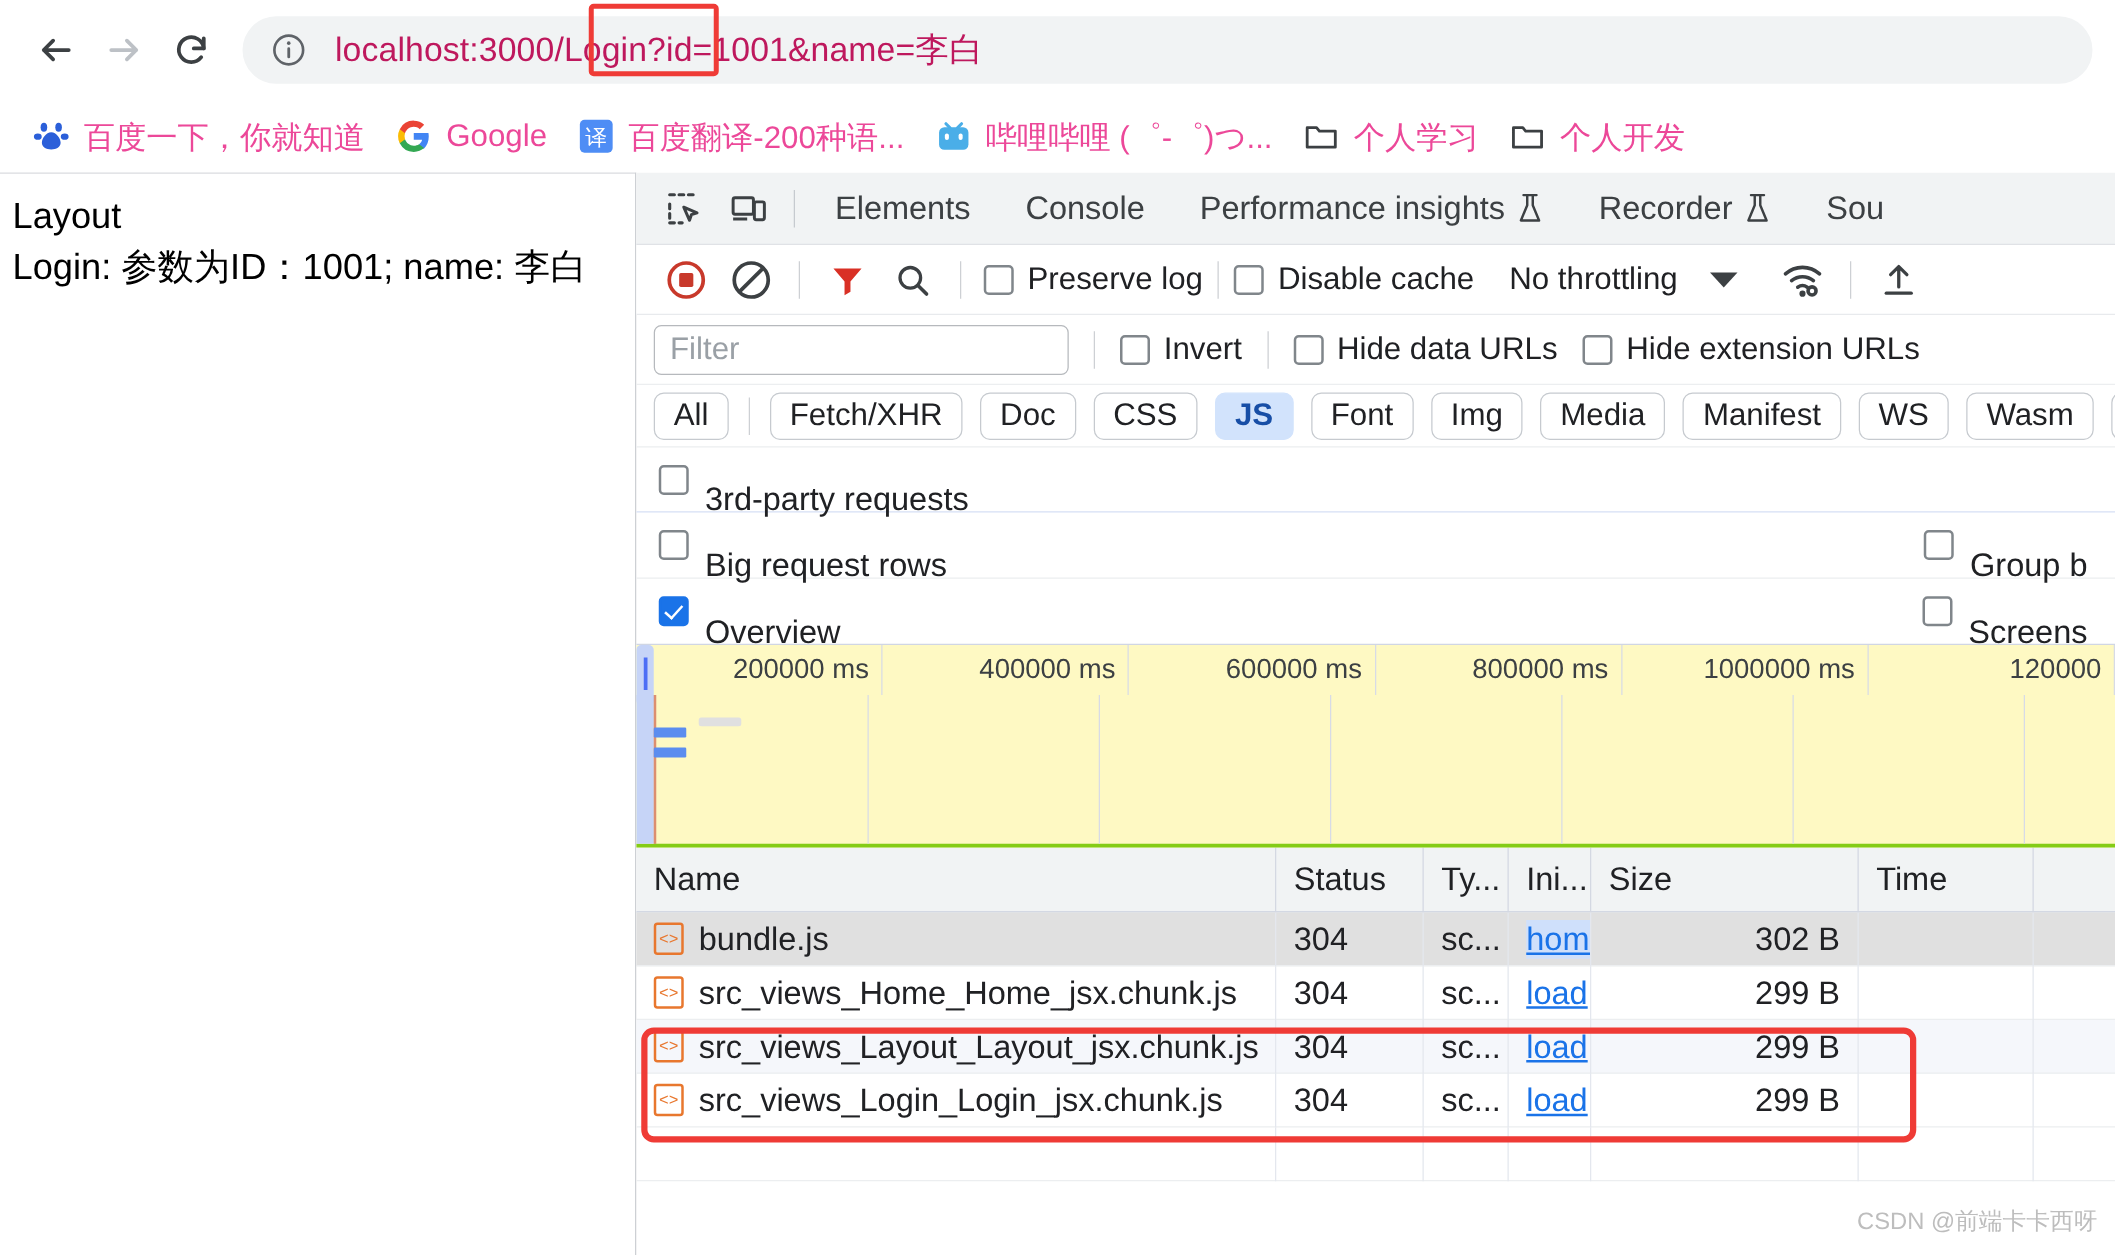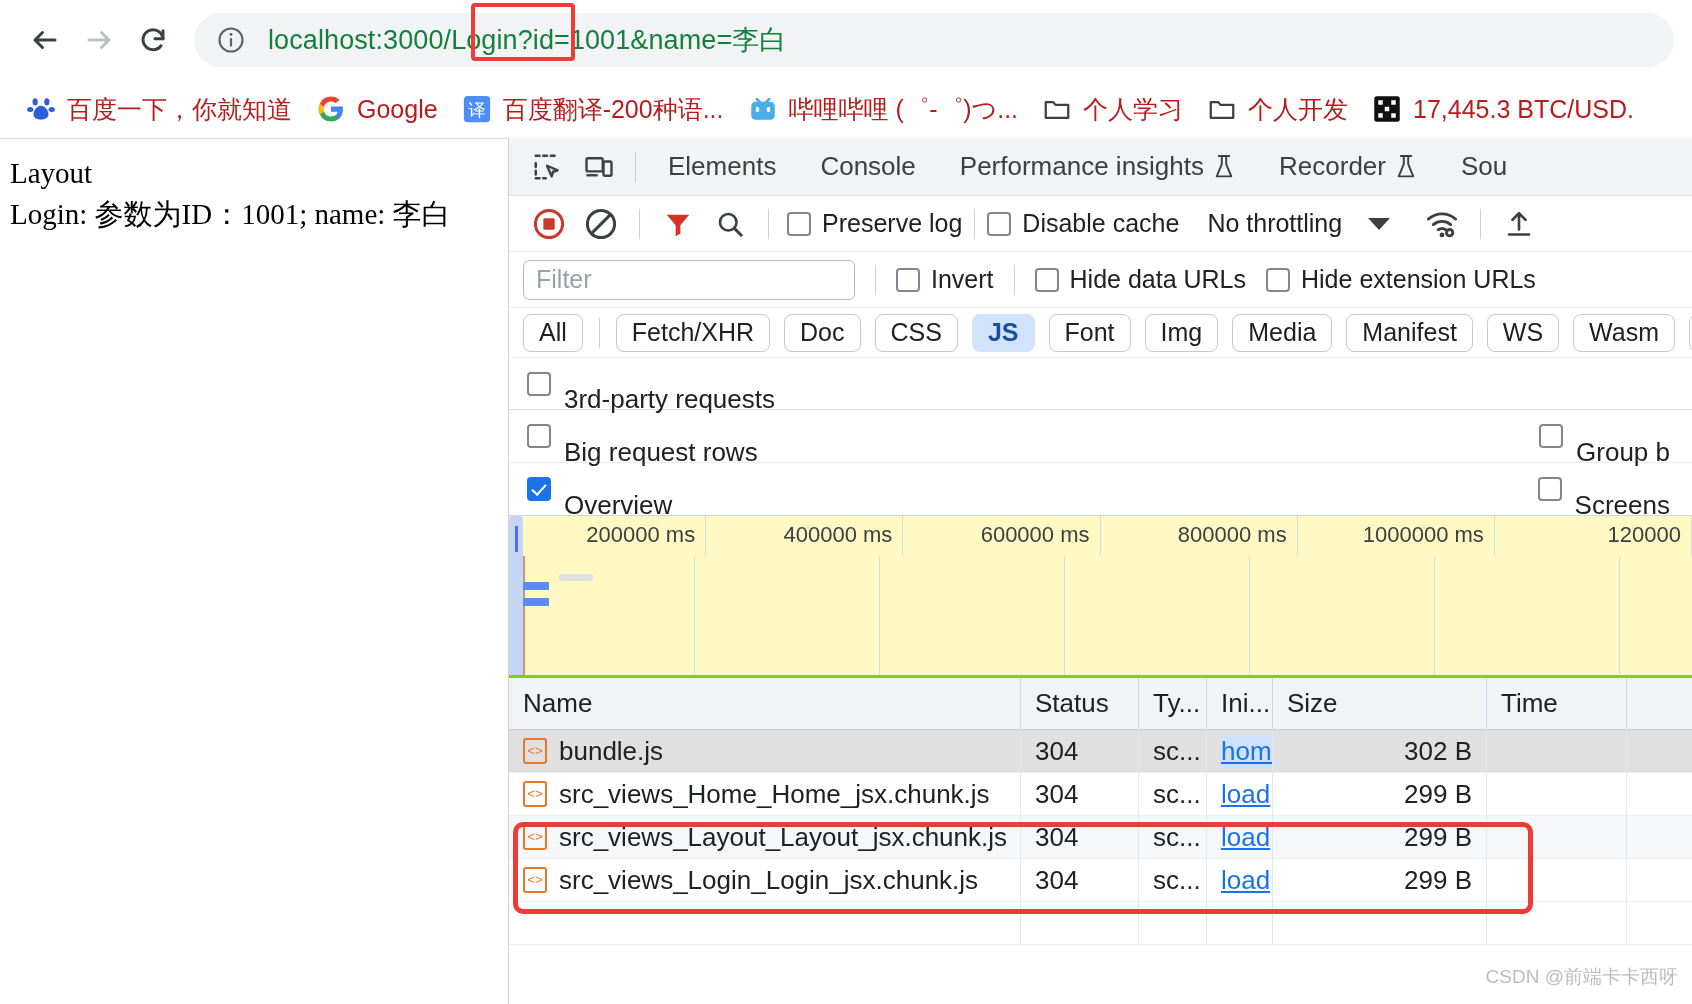--- a/index.html
+++ b/index.html
@@ -33,21 +33,21 @@
     border-radius: 27px;
     display: flex; align-items: center;
     padding: 0 22px;
     position: relative;
   }
   .info-icon {
     width: 30px; height: 30px; flex: 0 0 auto;
     margin-right: 22px;
   }
   .omnibox-url {
-    font-size: 27px; color: #15803d; letter-spacing: 0.1px;
+    font-size: 27px; color: #be185d; letter-spacing: 0.1px;
     white-space: nowrap; overflow: hidden;
   }
 
   
   .url-annot {
     position: absolute;
     left: 471px; top: 3px; width: 104px; height: 58px;
     border: 4px solid #ef3b36; border-radius: 4px;
     pointer-events: none;
   }
@@ -57,29 +57,28 @@
     position: absolute; left: 0; top: 80px; width: 1692px; height: 58px;
     display: flex; align-items: center; padding-left: 14px;
     background: #ffffff;
     overflow: hidden;
   }
   .bm {
     display: flex; align-items: center; height: 44px;
     padding: 0 12px; border-radius: 6px; flex: 0 0 auto;
     white-space: nowrap;
   }
-  .bm-label { font-size: 25px; color: #b91c1c; margin-left: 11px; }
+  .bm-label { font-size: 25px; color: #ec4899; margin-left: 11px; }
   .bm-ico { width: 30px; height: 30px; flex: 0 0 auto; display:block; }
 
   
   .viewport {
     position: absolute; left: 0; top: 138px; width: 508px; height: 866px;
     background: #ffffff; border-top: 1px solid #dadce0;
     padding: 14px 10px;
-    font-family: Liberation Serif, serif;
   }
   .vp-line { font-size: 29px; color: #000000; line-height: 1.42; white-space: nowrap; }
 
   
   .devtools {
     position: absolute; left: 508px; top: 138px; width: 1184px; height: 866px;
     background: #ffffff;
     border-left: 1px solid #cdd0d4;
     overflow: hidden;
   }
@@ -313,35 +312,20 @@
 
     <div class="bm">
       <span class="bm-ico">
         <svg width="30" height="30" viewBox="0 0 24 24">
           <path d="M3 6.5h6l1.8 2.2H21v10.3H3z" fill="none" stroke="#3c4043" stroke-width="1.8" stroke-linejoin="round"></path>
         </svg>
       </span>
       <span class="bm-label">个人开发</span>
     </div>
 
-    <div class="bm">
-      <span class="bm-ico">
-        <svg width="30" height="30" viewBox="0 0 24 24">
-          <rect x="1.8" y="1.8" width="20.4" height="20.4" rx="2" fill="#111111"></rect>
-          <g fill="#ffffff">
-            <rect x="5" y="5" width="3.6" height="3.6"></rect>
-              <rect x="15.4" y="5" width="3.6" height="3.6"></rect>
-            <rect x="10.2" y="10.2" width="3.6" height="3.6"></rect>
-            <rect x="5" y="15.4" width="3.6" height="3.6"></rect>
-              <rect x="15.4" y="15.4" width="3.6" height="3.6"></rect>
-          </g>
-        </svg>
-      </span>
-      <span class="bm-label">17,445.3 BTC/USD.</span>
-    </div>
   </div>
 
   <div class="viewport">
     <div class="vp-line">Layout</div>
     <div class="vp-line">Login: 参数为ID：1001; name: 李白</div>
   </div>
 
   <div class="devtools">
 
     <div class="dt-tabbar">

